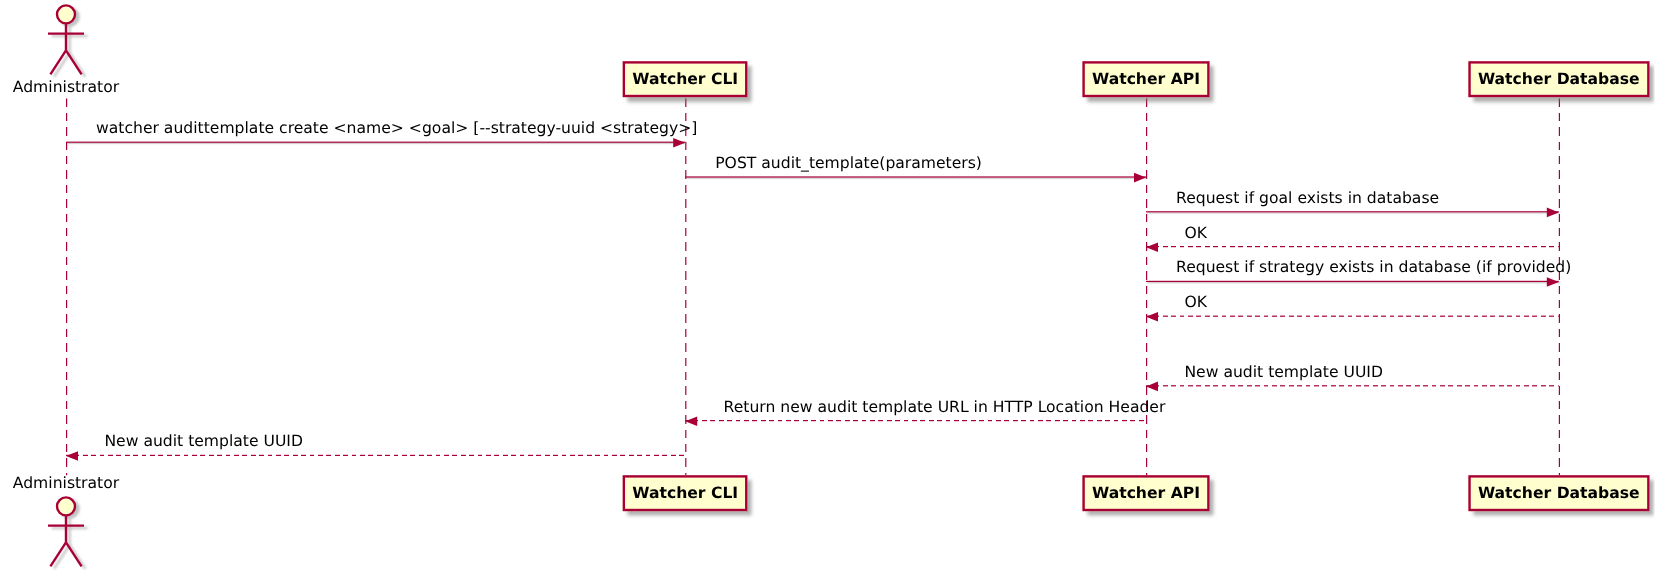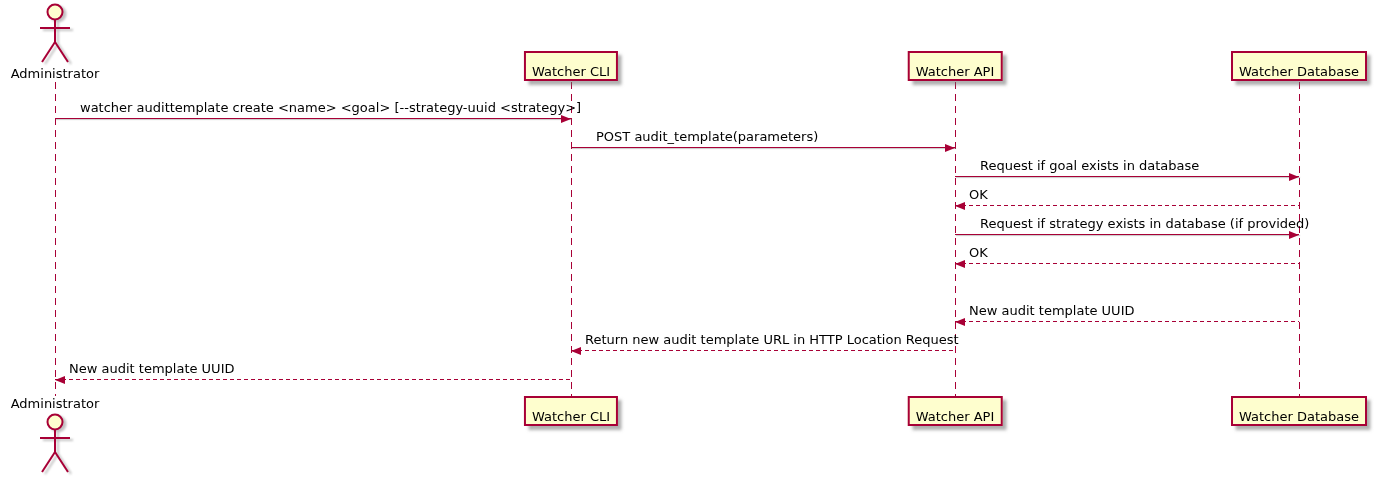--- a/index.html
+++ b/index.html
@@ -26,41 +26,42 @@
   }
   .pbox{
     position:absolute;
     transform:translateX(-50%);
     box-sizing:border-box;
     height:30px;
     background:var(--fill);
     border:2px solid var(--accent);
     box-shadow:4px 4px 3px var(--shadow);
     padding:0 6px;
-    display:flex;align-items:flex-end;
+    display:flex;align-items:center;
     white-space:nowrap;
+    font-weight:bold;
   }
   .actor-figure{
     position:absolute;
     transform:translateX(-50%);
     filter:drop-shadow(3px 2px 1px rgba(120,120,120,0.45));
   }
   .actor-figure circle{fill:var(--fill);stroke:var(--accent);stroke-width:2;}
   .actor-figure line{stroke:var(--accent);stroke-width:2;}
   .actor-label{
     position:absolute;
     transform:translateX(-50%);
     white-space:nowrap;
   }
   .message{position:absolute;height:21px;}
   .msg-label{
     position:absolute;left:25px;bottom:4px;
     white-space:nowrap;
   }
-  .msg-label.dirleft{left:14px;}
+  .msg-label.dirleft{left:32px;}
   .msg-line{position:absolute;left:0;right:0;bottom:0;height:1px;}
   .msg-line.solid{background:var(--accent);box-shadow:1px 1px 1px rgba(120,120,120,0.45);}
   .msg-line.dashed{background:repeating-linear-gradient(90deg,var(--accent) 0 4px,transparent 4px 7px);}
   .msg-head{position:absolute;width:0;height:0;bottom:-4px;
     border-top:4px solid transparent;border-bottom:4px solid transparent;}
   .msg-head.dirright{right:0;border-left:10px solid var(--accent);}
   .msg-head.dirleft{left:0;border-right:10px solid var(--accent);}
 </style>
 </head>
 <body>
@@ -99,21 +100,21 @@
       <div class="msg-label dirleft">OK</div>
       <div class="msg-line dashed"></div>
       <div class="msg-head dirleft"></div>
     </div>
     <div class="message" style="left: 955px; top: 301px; width: 344px;">
       <div class="msg-label dirleft">New audit template UUID</div>
       <div class="msg-line dashed"></div>
       <div class="msg-head dirleft"></div>
     </div>
     <div class="message" style="left: 571px; top: 330px; width: 384px;">
-      <div class="msg-label dirleft">Return new audit template URL in HTTP Location Request</div>
+      <div class="msg-label dirleft">Return new audit template URL in HTTP Location Header</div>
       <div class="msg-line dashed"></div>
       <div class="msg-head dirleft"></div>
     </div>
     <div class="message" style="left: 55px; top: 359px; width: 516px;">
       <div class="msg-label dirleft">New audit template UUID</div>
       <div class="msg-line dashed"></div>
       <div class="msg-head dirleft"></div>
     </div>
     <div class="actor-figure" style="left: 55px; top: 2px;"><svg width="44" height="64" viewBox="0 0 44 64">
         <circle cx="22" cy="10" r="7.5"></circle>

